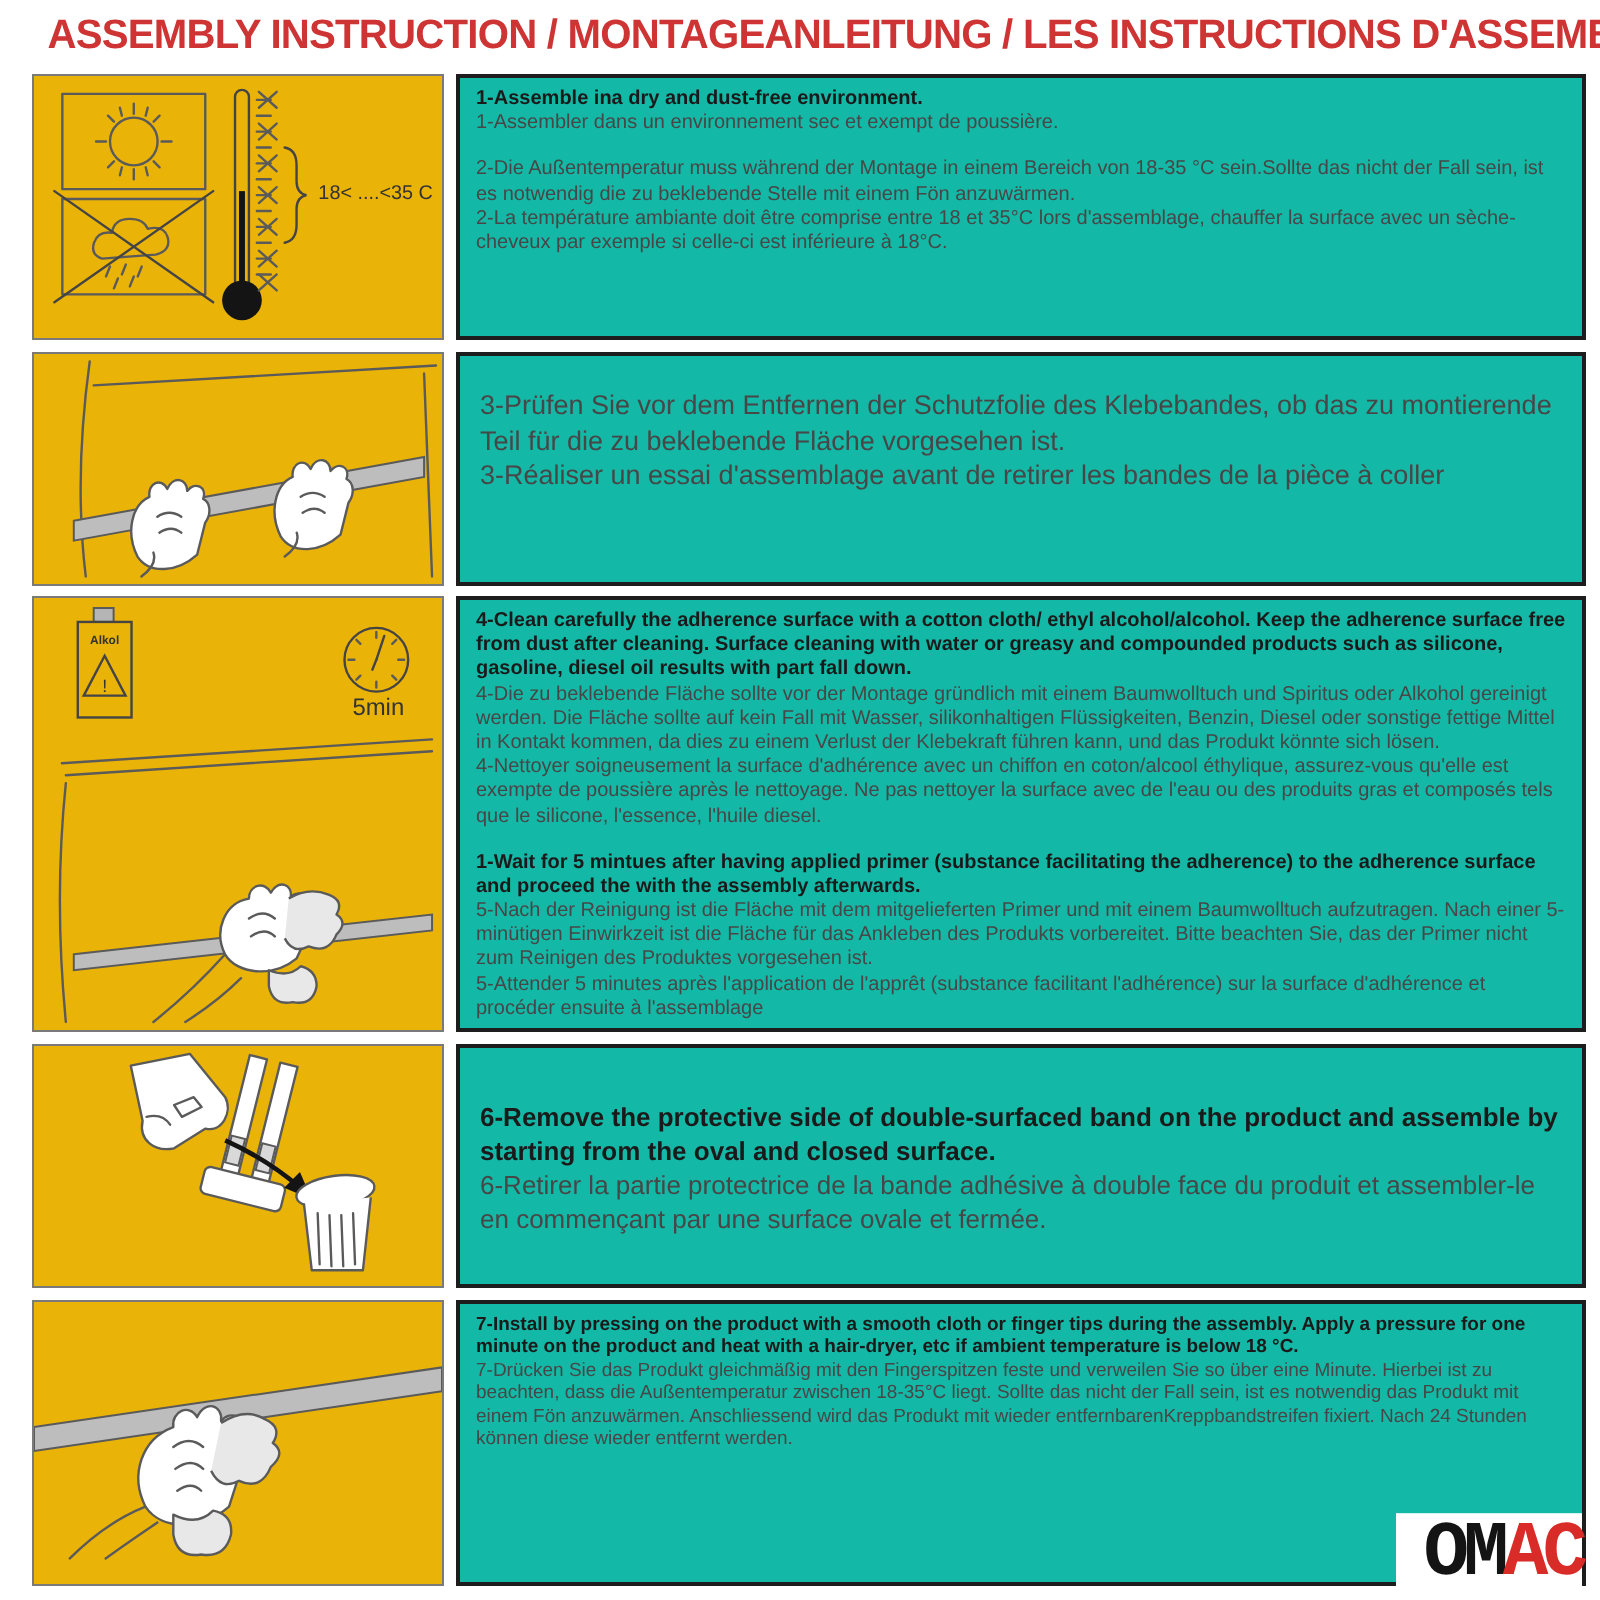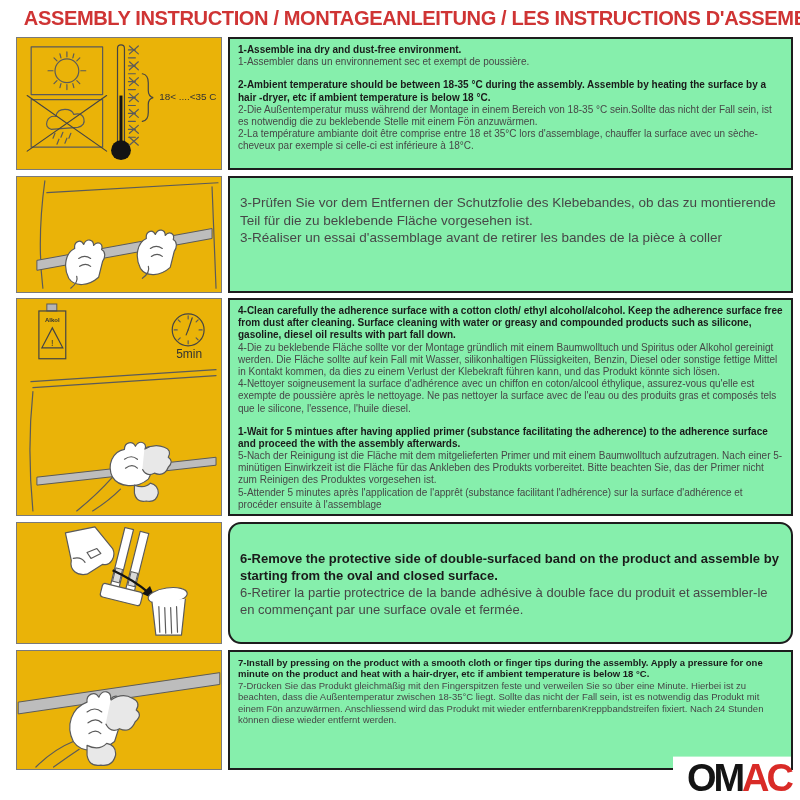--- a/index.html
+++ b/index.html
@@ -3,39 +3,39 @@
 <meta charset="utf-8">
 <style>
   html,body{margin:0;padding:0;background:#fff;}
   body{width:800px;height:800px;overflow:hidden;font-family:"Liberation Sans",sans-serif;}
   .page{position:relative;width:800px;height:800px;box-sizing:border-box;padding:6px 7px 0 16px;}
   .title{margin:0 0 7px 0;text-align:center;font-size:20.5px;font-weight:bold;
          letter-spacing:-0.4px;white-space:nowrap;transform:scaleX(0.98);transform-origin:center;}
   .row{display:flex;gap:6px;margin-bottom:6px;}
   .img-box{flex:0 0 206px;box-sizing:border-box;border:1.5px solid #7a7a7a;background:#eab308;}
   .img-box svg{display:block;width:100%;height:100%;}
-  .text-box{flex:1;box-sizing:border-box;border:2px solid #1d1d1d;background:#86efac;overflow:hidden;}
+  .text-box{flex:1;box-sizing:border-box;border:2px solid #1d1d1d;background:#14b8a6;overflow:hidden;}
   .r1{height:133px;} .r2{height:117px;margin-bottom:5px;} .r3{height:218px;}
-  .r4{height:122px;} .r5{height:120px;margin-bottom:0;}
+  .r4{height:122px;} .r5{height:143px;margin-bottom:0;}
   .tb-pad{padding:5px 8px 0 8px;}
-  .r2 .text-box{padding:16px 10px 0 10px;} .r4 .text-box{padding:26px 10px 0 10px;border-radius:13px;}
+  .r2 .text-box{padding:16px 10px 0 10px;} .r4 .text-box{padding:26px 10px 0 10px;}
   .step p{margin:0;font-size:10px;line-height:1.22;color:#474747;}
   .step p.b{font-weight:bold;color:#1a1a1a;}
   .step + .step{margin-top:11px;}
   .big p{font-size:13.5px;line-height:1.3;}
   .mid p{font-size:13px;line-height:1.32;}
   .r5 .step p{font-size:9.5px;line-height:1.2;}
   .ink{stroke:#5a5a5a;fill:none;stroke-width:1.2;stroke-linecap:round;stroke-linejoin:round;}
   .ink2{stroke:#444;fill:none;stroke-width:1.2;stroke-linecap:round;}
   .grayfill{fill:#bdbdbd;stroke:#5a5a5a;stroke-width:1;}
   .whitefill{fill:#fff;stroke:#5a5a5a;stroke-width:1.2;stroke-linejoin:round;}
   .cloth{fill:#e8e8e8;stroke:#5a5a5a;stroke-width:1.2;stroke-linejoin:round;}
   svg text{font-family:"Liberation Sans",sans-serif;fill:#333;}
   .logo{position:absolute;right:9px;bottom:3px;background:#fff;padding:2px 0 0 14px;
-        font-family:Liberation Sans, sans-serif;font-weight:900;font-size:38px;line-height:1;
+        font-family:Liberation Mono, monospace;font-weight:900;font-size:38px;line-height:1;
         letter-spacing:-3px;transform:scaleY(1.02);}
   .logo .blk{color:#141414;} .logo .red{color:#d92b27;}
 </style>
 </head>
 <body>
 
 <div class="page">
 
   <h1 class="title" style="color:#cf3434">ASSEMBLY INSTRUCTION / MONTAGEANLEITUNG / LES INSTRUCTIONS D'ASSEMBLAGE</h1>
 
@@ -109,21 +109,20 @@
           <text x="143" y="62" font-size="10" fill="#2c2c2c">18&lt; ....&lt;35 C</text>
         </g>
       </svg>
     </div>
     <div class="text-box tb-pad">
       <div class="step">
         <p class="b">1-Assemble ina dry and dust-free environment.</p>
         <p>1-Assembler dans un environnement sec et exempt de poussière.</p>
       </div>
       <div class="step">
-        <p class="b">2-Ambient temperature should be between 18-35 °C  during the assembly. Assemble by heating the surface by a hair -dryer, etc if ambient temperature is below 18 °C.</p>
         <p>2-Die Außentemperatur muss während der Montage in einem Bereich von 18-35 °C  sein.Sollte das nicht der Fall sein, ist es notwendig die zu beklebende Stelle mit einem Fön anzuwärmen.</p>
         <p>2-La température ambiante doit être comprise entre 18 et 35°C lors d'assemblage, chauffer la surface avec un sèche-cheveux par exemple si celle-ci est inférieure à 18°C.</p>
       </div>
     </div>
   </div>
 
   <div class="row r2">
     <div class="img-box">
       <svg viewBox="0 0 205 112">
         <g class="ink">

